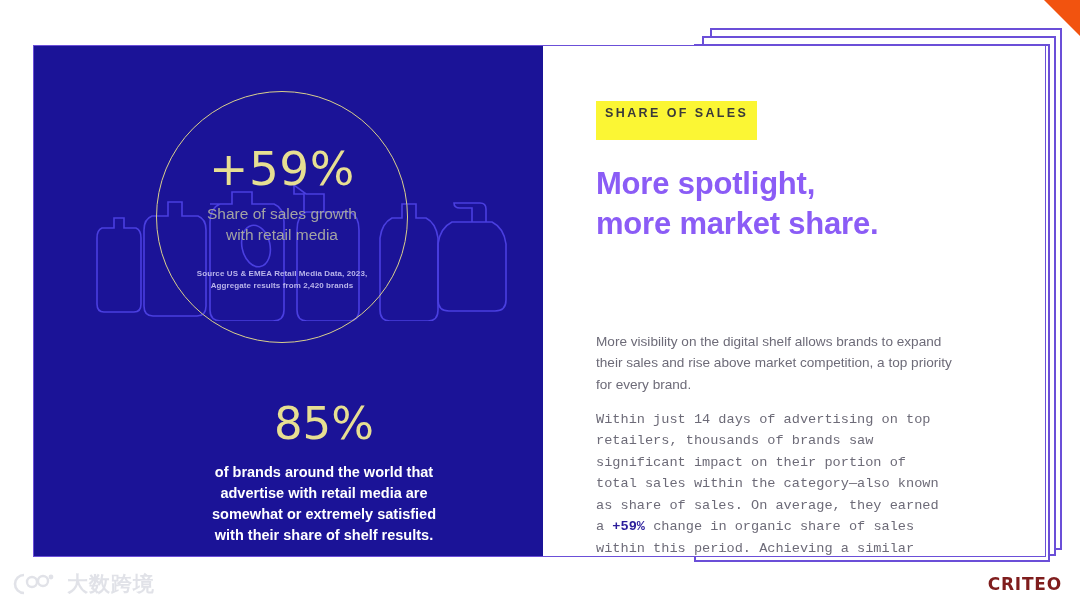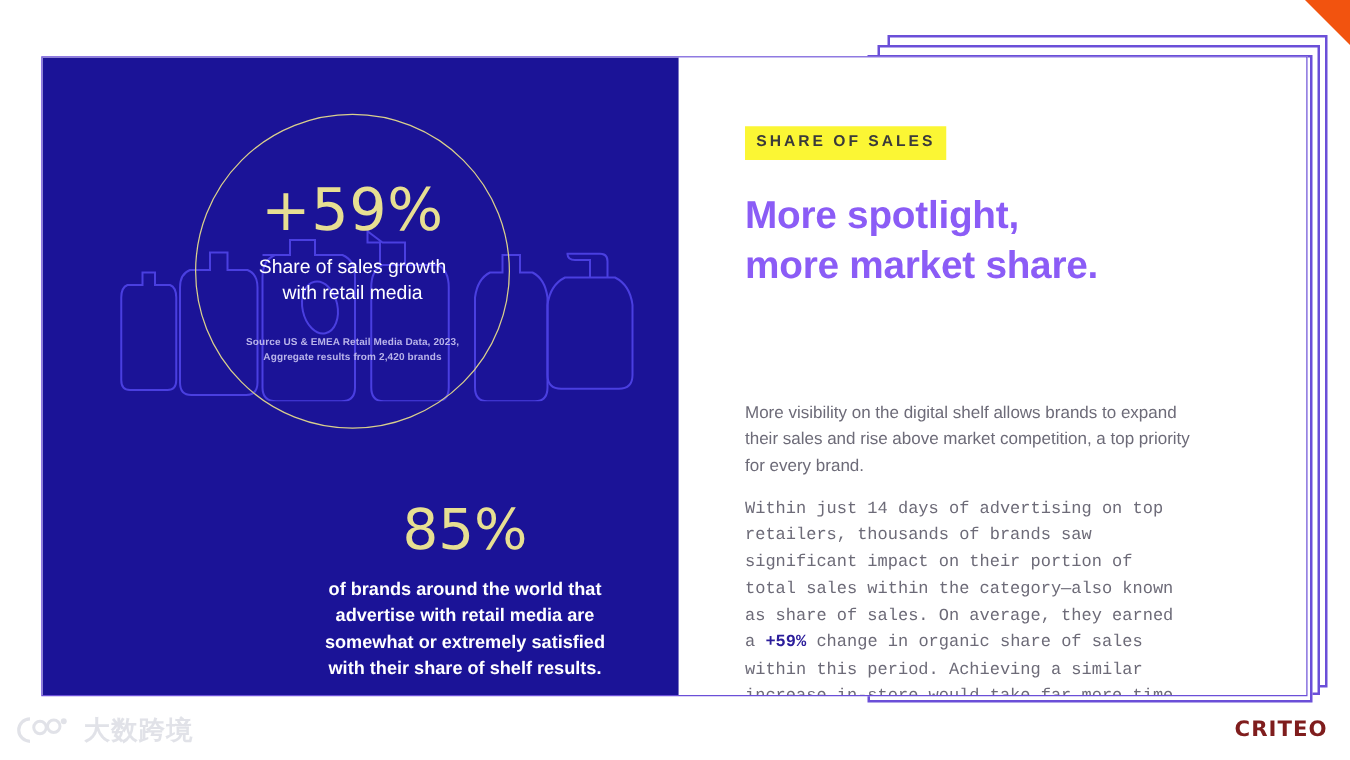--- a/index.html
+++ b/index.html
@@ -100,21 +100,21 @@
   .big-stat {
     color: #e7df92;
     font-size: 47px;
     font-weight: 400;
     letter-spacing: 0.5px;
     line-height: 1;
     font-family: "DejaVu Sans", sans-serif;
   }
 
   .stat-sub {
-    color: #ffffff;
+    color: #a3a3a3;
     font-size: 15.5px;
     line-height: 1.35;
     margin-top: 12px;
     font-weight: 400;
   }
 
   .stat-source {
     color: #b9b4ea;
     font-size: 8px;
     line-height: 1.5;
@@ -124,21 +124,20 @@
   }
 
   .stat-block-bottom {
     position: absolute;
     left: 0;
     top: 355px;
     width: 580px;
     text-align: center;
     padding: 0 50px;
     box-sizing: border-box;
-    margin-left: 48px;
   }
 
   .big-stat-2 {
     color: #e7df92;
     font-size: 45px;
     font-weight: 400;
     line-height: 1;
     font-family: "DejaVu Sans", sans-serif;
   }
 
@@ -159,21 +158,21 @@
     position: relative;
   }
 
   .eyebrow {
     display: inline-block;
     background: #fbf634;
     color: #3a3a3a;
     font-size: 12.5px;
     font-weight: 700;
     letter-spacing: 2.4px;
-    padding: 5px 9px 8px 9px;
+    padding: 5px 9px 20px 9px;
   }
 
   .headline {
     color: #8b5cf6;
     font-size: 31px;
     font-weight: 700;
     line-height: 1.3;
     margin-top: 24px;
     letter-spacing: -0.2px;
   }

